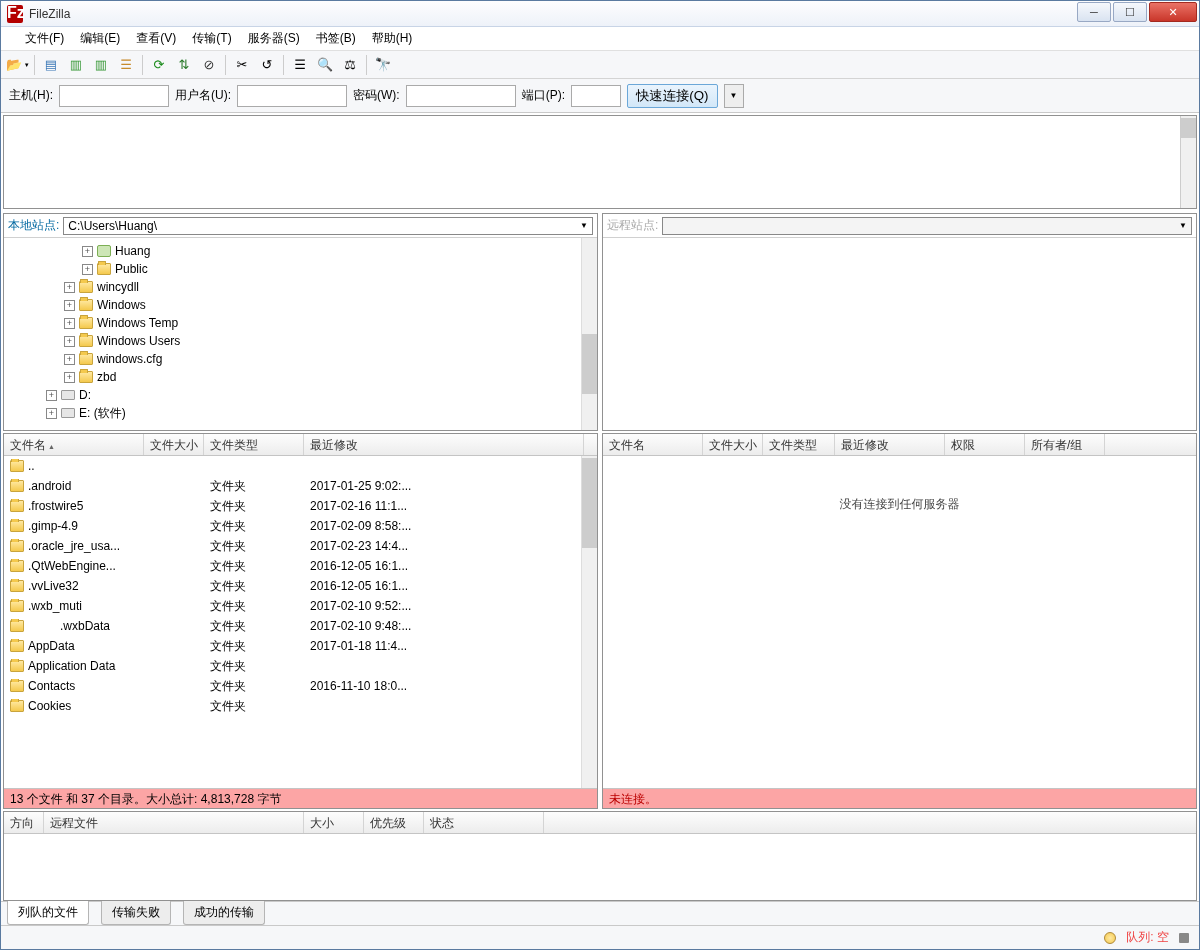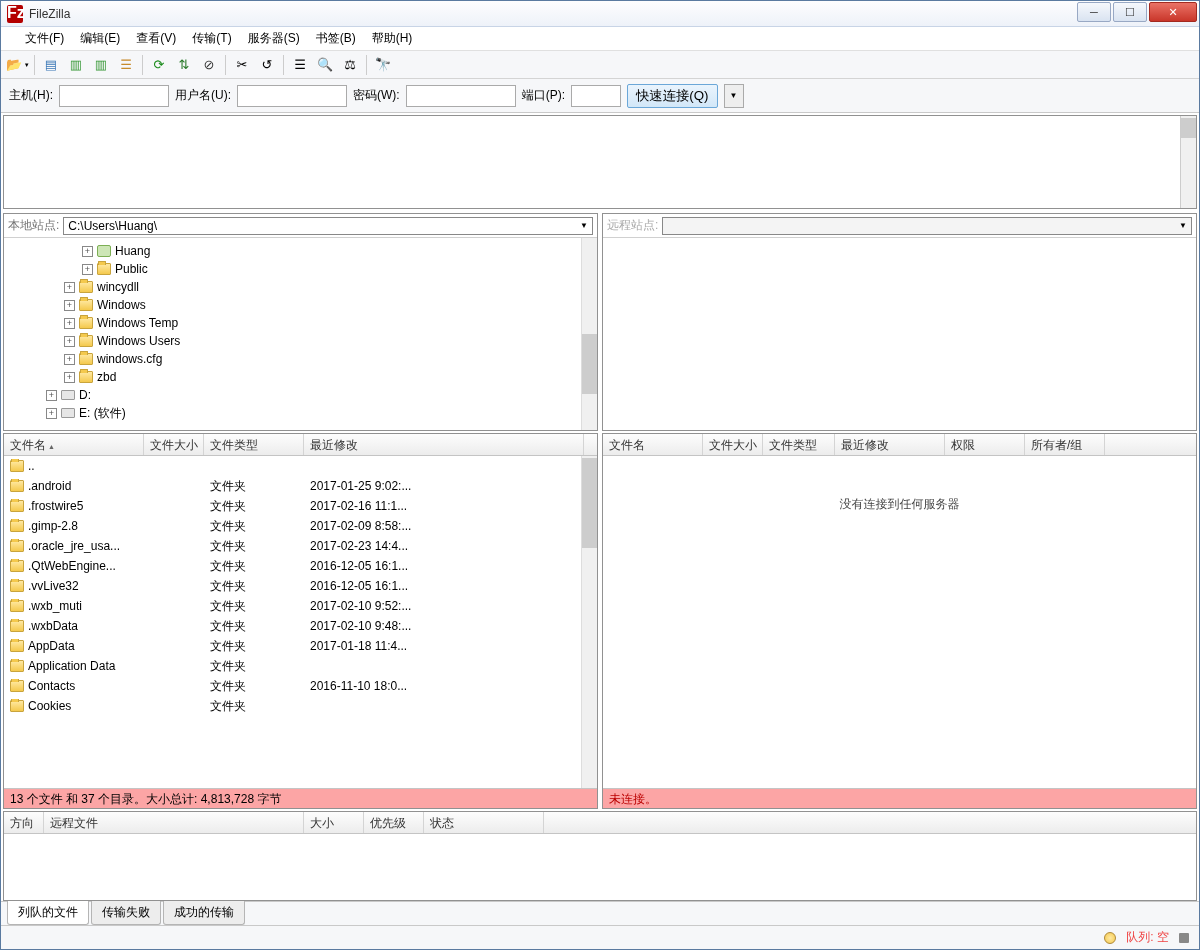--- a/index.html
+++ b/index.html
@@ -33,21 +33,21 @@
 
 
 .logpane { height: 94px; border:1px solid #919191; margin:2px; background:#fff; position:relative; }
 .logpane .scroll { position:absolute; right:0; top:0; bottom:0; width:16px; background:#f0f0f0; border-left:1px solid #ccc; }
 .logpane .scroll .thumb { height:20px; background:#cdcdcd; margin-top:2px; }
 
 
 .mid { display:flex; flex:0 0 218px; margin:2px; gap:4px; }
 .pane { border:1px solid #919191; background:#fff; display:flex; flex-direction:column; flex:1; }
 .site-row { height:24px; display:flex; align-items:center; border-bottom:1px solid #d0d0d0; padding:0 4px; gap:4px; }
-.site-label { color:#737373; }
+.site-label { color:#0369a1; }
 .site-combo { flex:1; height:18px; border:1px solid #888; display:flex; align-items:center; justify-content:space-between; padding:0 4px; background:#fff; }
 .disabled-label { color:#aaa; }
 .tree { flex:1; overflow:auto; padding:4px 2px; position:relative; }
 .tree-row { display:flex; align-items:center; height:18px; white-space:nowrap; }
 .exp { width:11px; height:11px; border:1px solid #888; font-size:9px; line-height:9px; text-align:center; margin-right:4px; background:#fff; color:#555;}
 .folder-ico { width:14px; height:12px; background:linear-gradient(#ffe9a3,#f4c94d); border:1px solid #c9a43c; border-radius:1px; margin-right:4px; position:relative; }
 .folder-ico::before { content:''; position:absolute; top:-3px; left:0; width:6px; height:3px; background:#f4c94d; border:1px solid #c9a43c; border-bottom:none; border-radius:1px 1px 0 0;}
 .drive-ico { width:14px; height:10px; background:#e6e6e6; border:1px solid #999; border-radius:1px; margin-right:4px; }
 .user-ico { width:14px; height:12px; background:#cde6b6; border:1px solid #7daf55; border-radius:2px; margin-right:4px; }
 .scroll-v { position:absolute; right:0; top:0; bottom:0; width:16px; background:#f0f0f0; border-left:1px solid #ddd; }
@@ -66,21 +66,21 @@
 .empty-msg { color:#444; text-align:center; padding-top:40px; }
 .status-row { height:20px; border-top:1px solid #c4c4c4; padding:2px 6px; background:#fca5a5; }
 .status-row.unconn { color:#b00; }
 
 
 .queue { height:90px; margin:0 2px; border:1px solid #919191; background:#fff; display:flex; flex-direction:column; }
 .queue .list-body { flex:1; }
 
 
 .tabs { height:24px; display:flex; align-items:flex-end; border-top:1px solid #c9c9c9; padding-left:6px; background:#f6f7f9; }
-.tab { padding:3px 10px; border:1px solid #b5b5b5; border-top:none; background:#ededed; margin-right:2px; border-radius:0 0 3px 3px; }
+.tab { padding:3px 10px; border:1px solid #b5b5b5; border-top:none; background:#ededed; margin-right:12px; border-radius:0 0 3px 3px; }
 .tab.active { background:#fff; font-weight:normal; }
 
 
 .statusbar { height:24px; border-top:1px solid #c9c9c9; display:flex; align-items:center; justify-content:flex-end; padding:0 10px; gap:10px; background:#f6f7f9; }
 .status-seg { display:flex; align-items:center; gap:4px; color:#ef4444; }
 .status-ico { width:12px; height:12px; border:1px solid #b08a3a; border-radius:50%; background:radial-gradient(#ffe9a3,#f4c94d); }
 </style>
 </head>
 <body>
 
@@ -256,21 +256,21 @@
               <span class="folder-ico"></span>
               <span>.frostwire5</span>
             </div>
             <div class="cell" style="width: 60px;"></div>
             <div class="cell" style="width: 100px;">文件夹</div>
             <div class="cell" style="width: 280px;">2017-02-16 11:1...</div>
           </div>
           <div class="row">
             <div class="cell" style="width: 140px; display: flex; align-items: center;">
               <span class="folder-ico"></span>
-              <span>.gimp-2.8</span>
+              <span>.gimp-4.9</span>
             </div>
             <div class="cell" style="width: 60px;"></div>
             <div class="cell" style="width: 100px;">文件夹</div>
             <div class="cell" style="width: 280px;">2017-02-09 8:58:...</div>
           </div>
           <div class="row">
             <div class="cell" style="width: 140px; display: flex; align-items: center;">
               <span class="folder-ico"></span>
               <span>.oracle_jre_usa...</span>
             </div>
@@ -299,21 +299,21 @@
           <div class="row">
             <div class="cell" style="width: 140px; display: flex; align-items: center;">
               <span class="folder-ico"></span>
               <span>.wxb_muti</span>
             </div>
             <div class="cell" style="width: 60px;"></div>
             <div class="cell" style="width: 100px;">文件夹</div>
             <div class="cell" style="width: 280px;">2017-02-10 9:52:...</div>
           </div>
           <div class="row">
-            <div class="cell" style="width: 140px; display: flex; align-items: center;">
+            <div class="cell" style="width: 140px; display: flex; align-items: center; gap: 32px;">
               <span class="folder-ico"></span>
               <span>.wxbData</span>
             </div>
             <div class="cell" style="width: 60px;"></div>
             <div class="cell" style="width: 100px;">文件夹</div>
             <div class="cell" style="width: 280px;">2017-02-10 9:48:...</div>
           </div>
           <div class="row">
             <div class="cell" style="width: 140px; display: flex; align-items: center;">
               <span class="folder-ico"></span>

